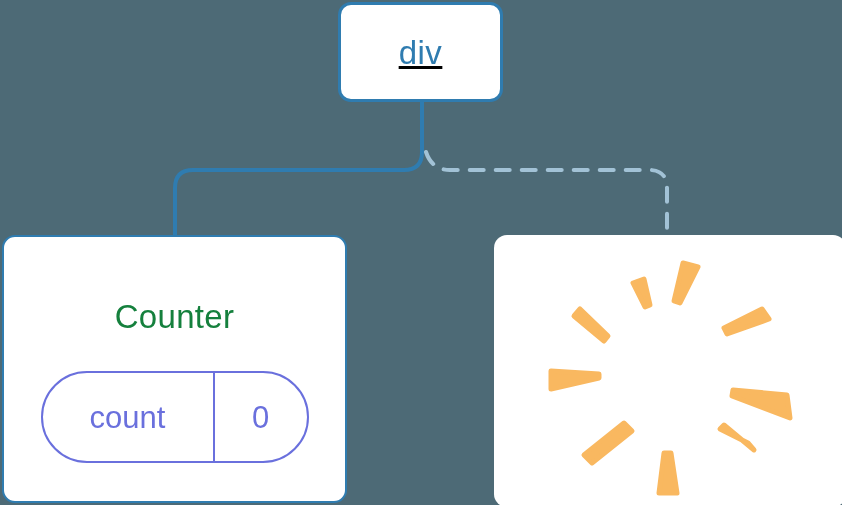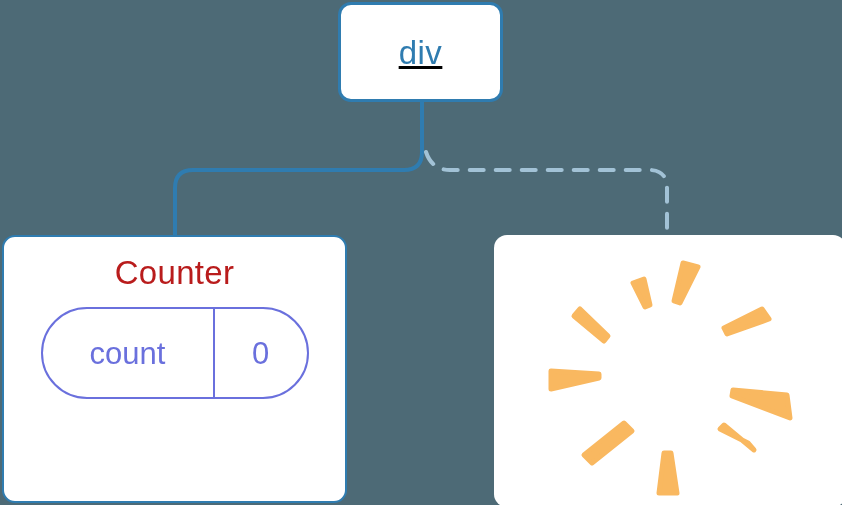--- a/index.html
+++ b/index.html
@@ -51,29 +51,29 @@
   .node-counter {
     left: 2px;
     top: 235px;
     width: 345px;
     height: 268px;
     border: 2px solid #2f7cb0;
     border-radius: 13px;
     justify-content: flex-start;
   }
   .node-counter-title {
-    margin-top: 19px;
+    margin-top: 63px;
     font-size: 33px;
-    color: #b91c1c;
+    color: #15803d;
     letter-spacing: 0.3px;
     line-height: 1;
   }
   
   .pill {
-    margin-top: 18px;
+    margin-top: 38px;
     height: 92px;
     display: flex;
     align-items: stretch;
     border: 2px solid #6a70dd;
     border-radius: 46px;
     box-sizing: border-box;
     overflow: hidden;
   }
   .pill-key, .pill-val {
     display: flex;

